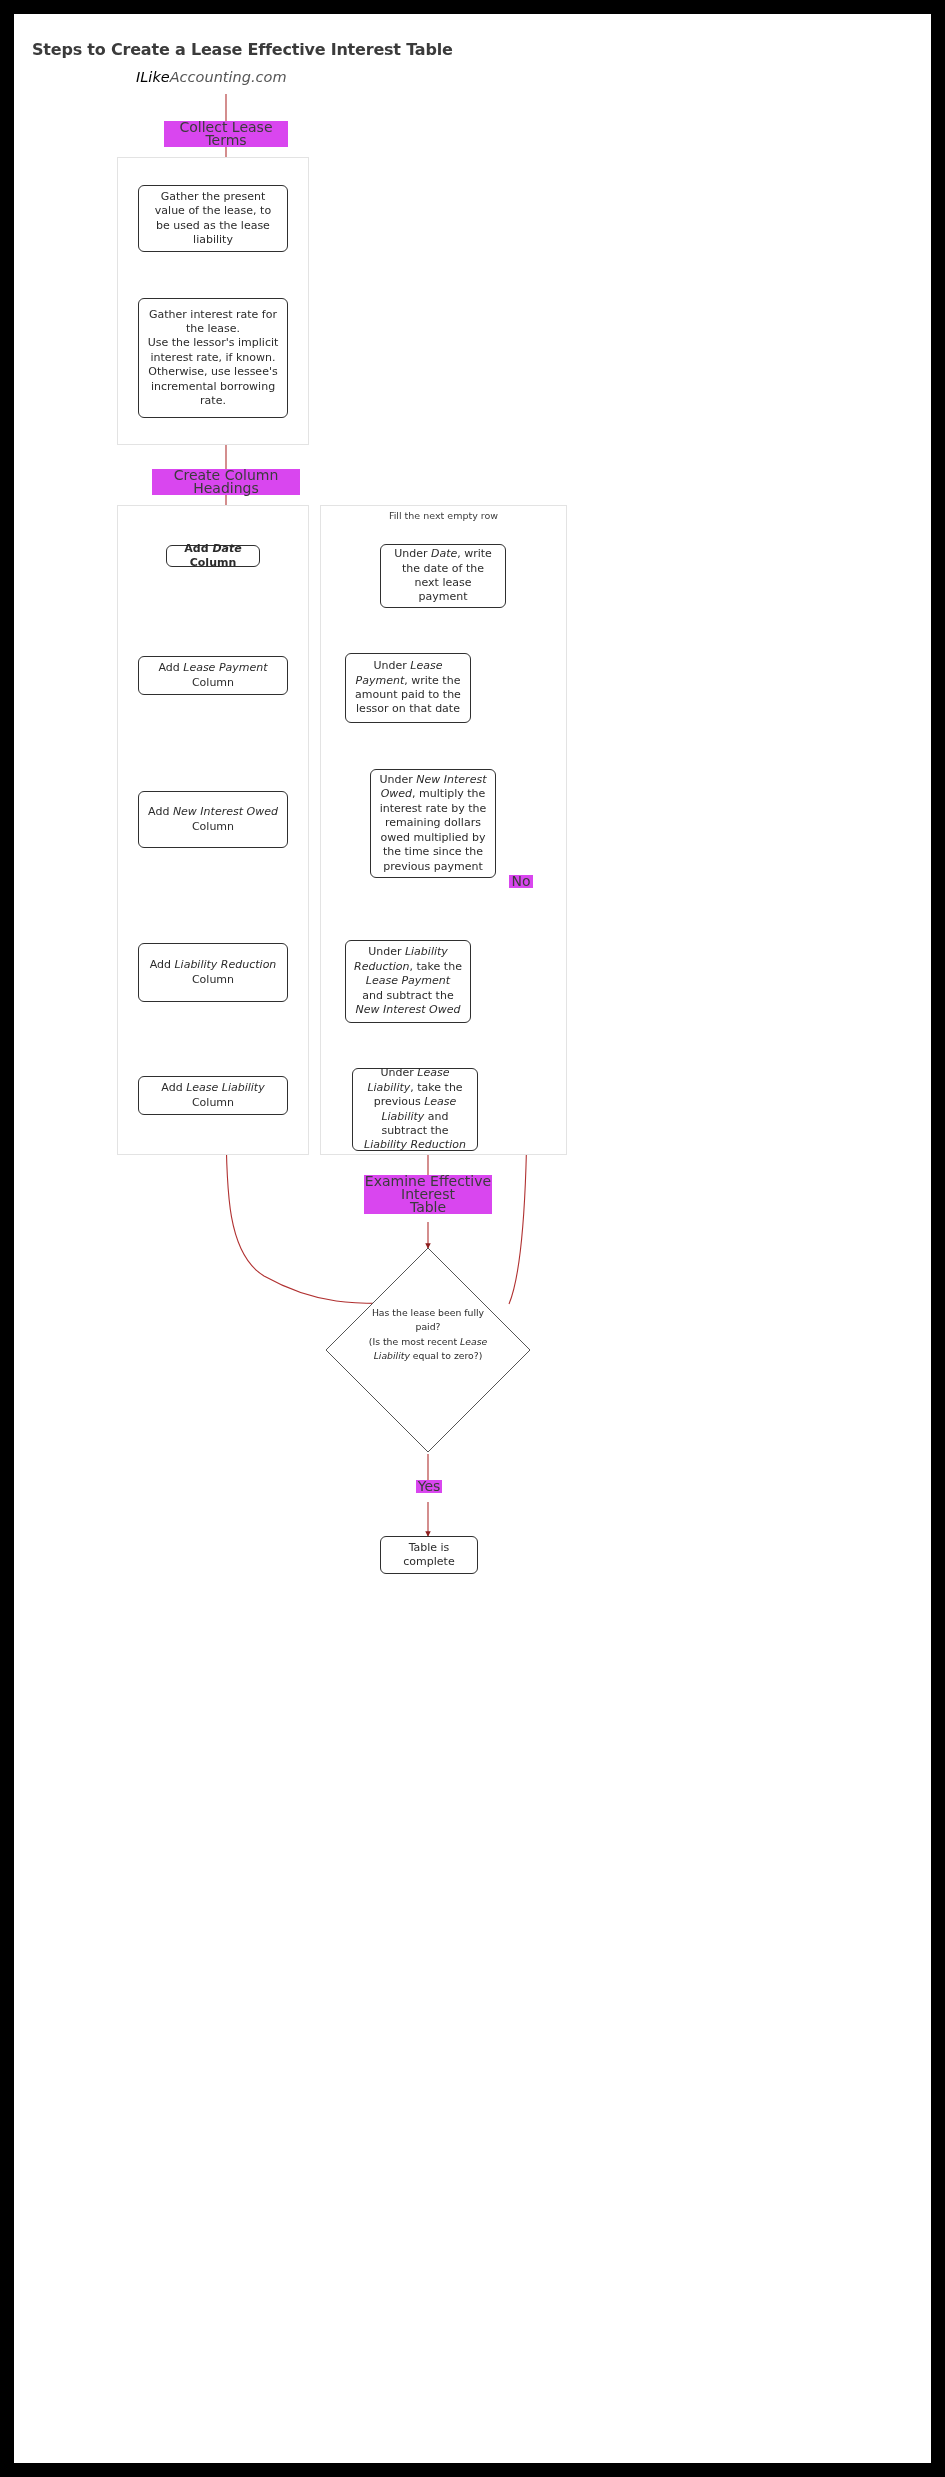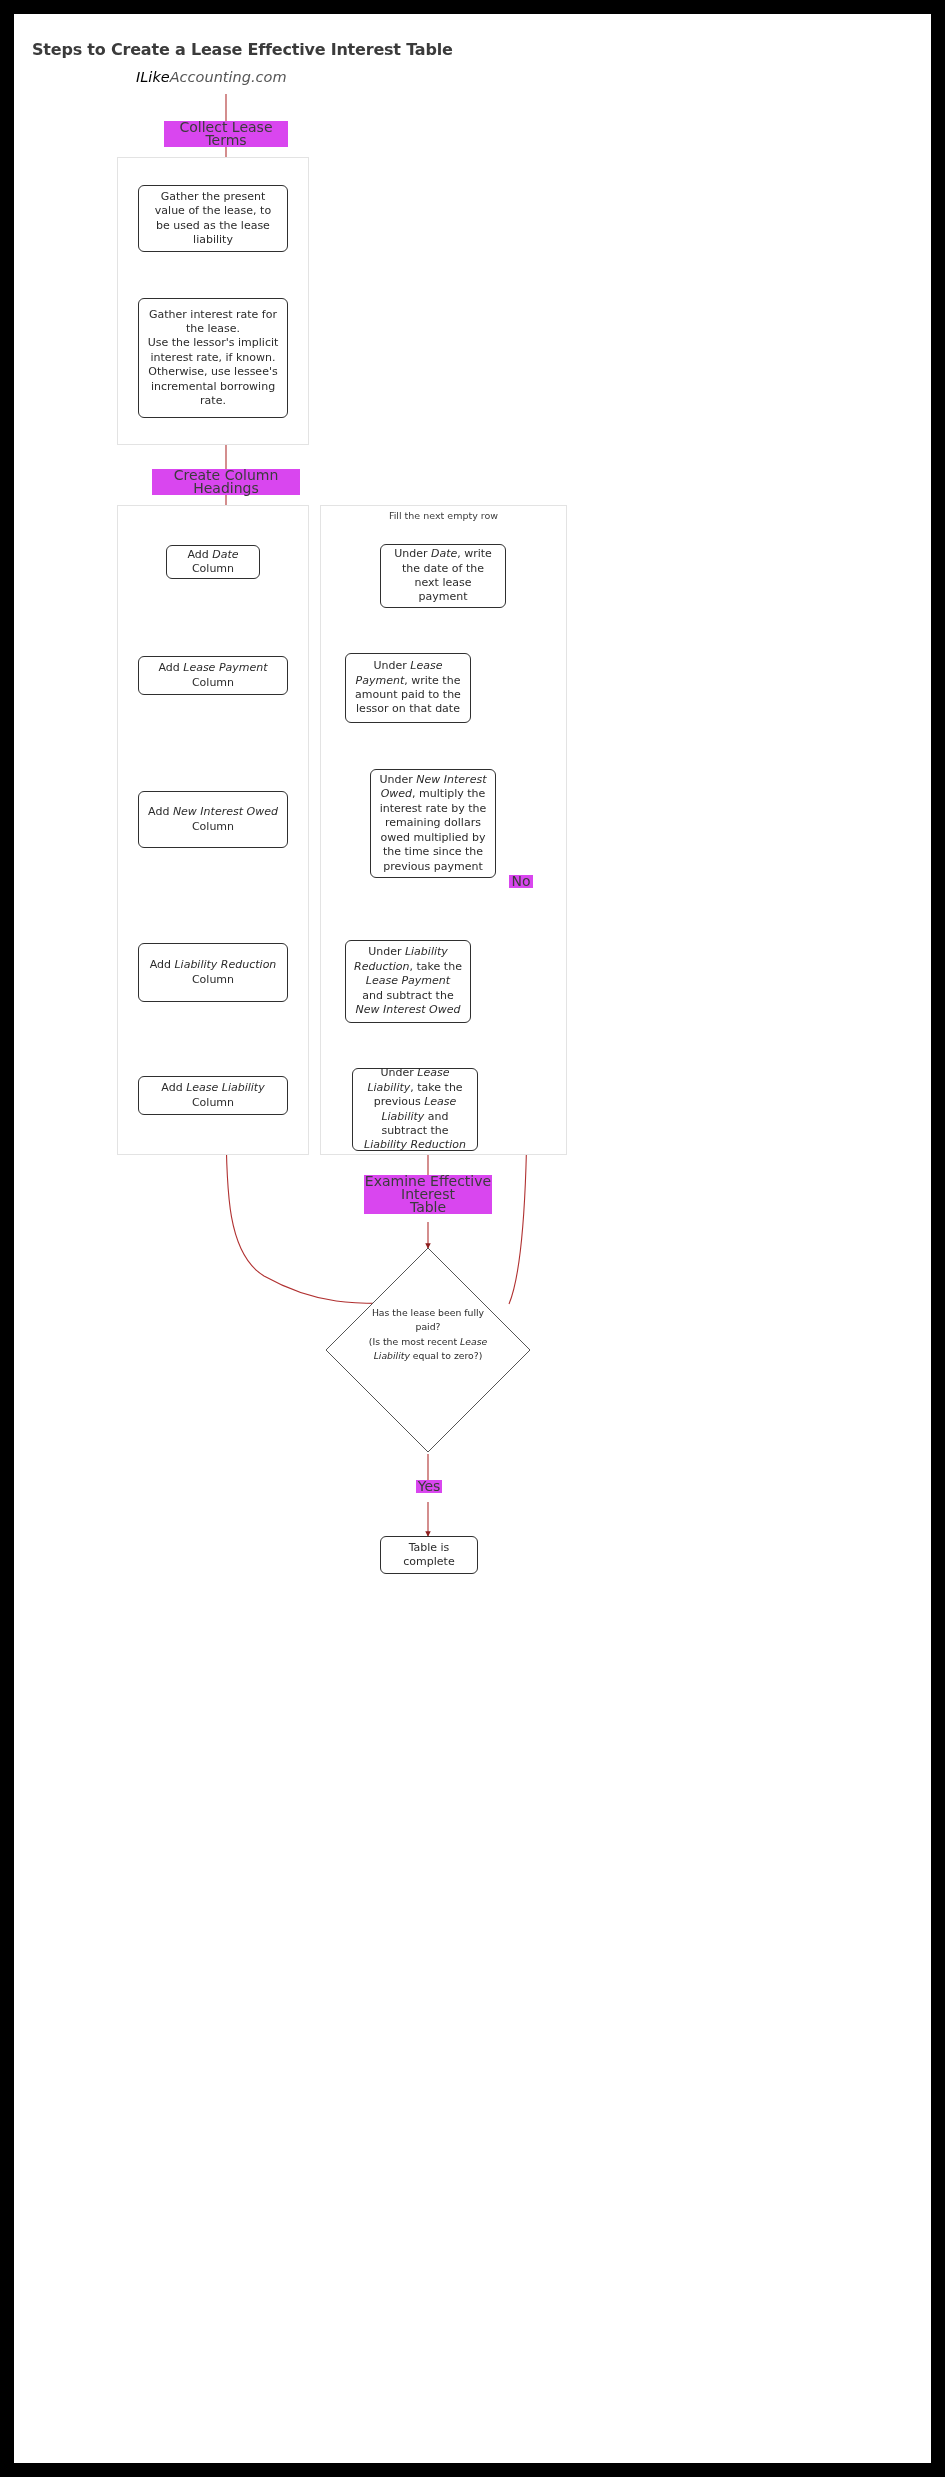--- a/index.html
+++ b/index.html
@@ -159,21 +159,21 @@
   <div class="node" style="left:124px; top:284px; width:150px; height:120px; white-space:pre-line;">
     <span style="white-space:pre-line;">Gather interest rate for the lease.
 Use the lessor's implicit interest rate, if known.
 Otherwise, use lessee's incremental borrowing rate.</span>
   </div>
 
   <div class="edge-label" style="left:138px; top:455px; width:148px;">Create Column Headings</div>
 
   <div class="cluster" style="left:103px; top:491px; width:192px; height:650px;"></div>
 
-  <div class="node" style="left:152px; top:531px; width:94px; height:34px;">
+  <div class="node" style="left:152px; top:531px; width:94px; height:22px;font-weight:bold;">
     <span><span>Add </span><em>Date</em><span> Column</span></span>
   </div>
 
   <div class="node" style="left:124px; top:642px; width:150px; height:39px;align-items:flex-end;">
     <span><span>Add </span><em>Lease Payment</em><span> Column</span></span>
   </div>
 
   <div class="node" style="left:124px; top:777px; width:150px; height:57px;">
     <span><span>Add </span><em>New Interest Owed</em><span> Column</span></span>
   </div>

